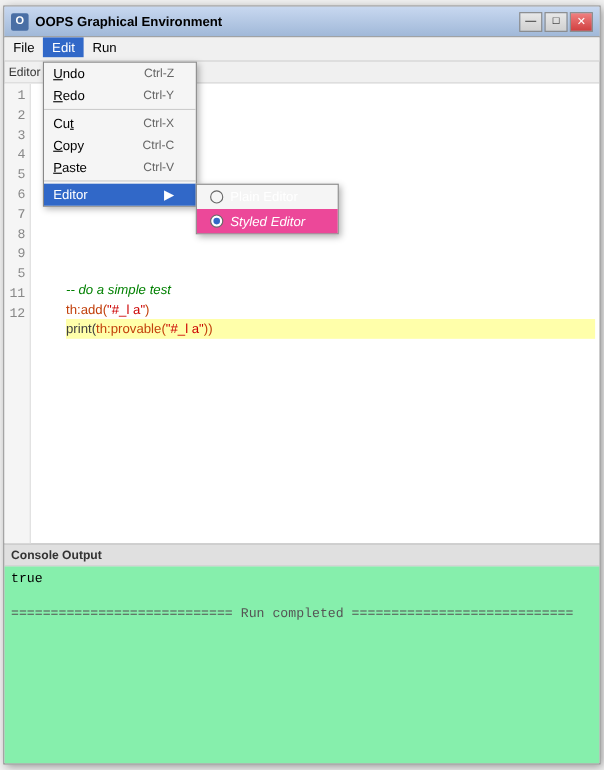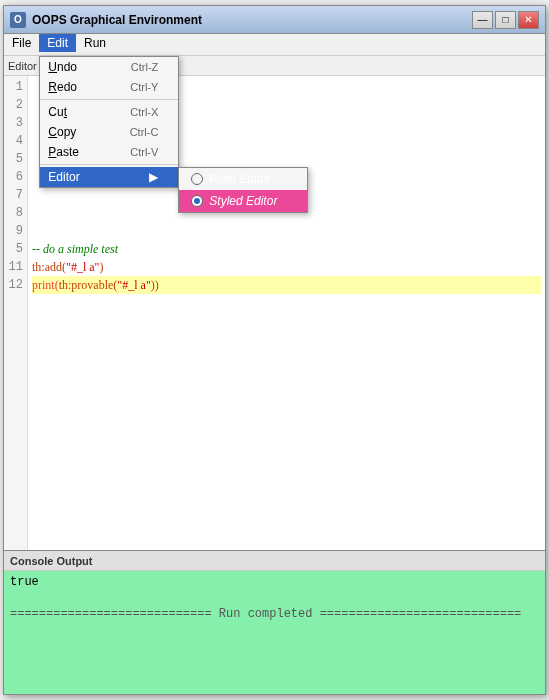--- a/index.html
+++ b/index.html
@@ -135,38 +135,39 @@
       color: #888;
       font-family: 'Courier New', monospace;
       font-size: 12px;
       user-select: none;
     }
     .line-numbers div {
       line-height: 18px;
     }
     .code-content {
       flex: 1;
-      padding: 2px 4px;
-      font-family: Liberation Serif, serif;
-      font-size: 12px;
+      padding: 16px 4px;
+      font-family: Liberation Sans, sans-serif;
+      font-size: 12px;
+      margin-left: 28px;
     }
     .code-line {
       line-height: 18px;
       white-space: pre;
     }
     .code-line.highlighted {
       background: #ffffaa;
     }
     .code-comment { color: #008000; font-style: italic; }
-    .code-keyword { color: #ef4444; text-align: right; }
+    .code-keyword { color: #404040; text-align: right; }
     .code-string { color: #cc0000; }
     .code-normal { color: #c2410c; }
 
     .console-section {
-      height: 144px;
+      height: 200px;
       border-top: 1px solid #888;
       display: flex;
       flex-direction: column;
     }
     .console-header {
       height: 20px;
       background: #e0e0e0;
       border-bottom: 1px solid #ccc;
       padding: 2px 6px;
       font-size: 11px;

